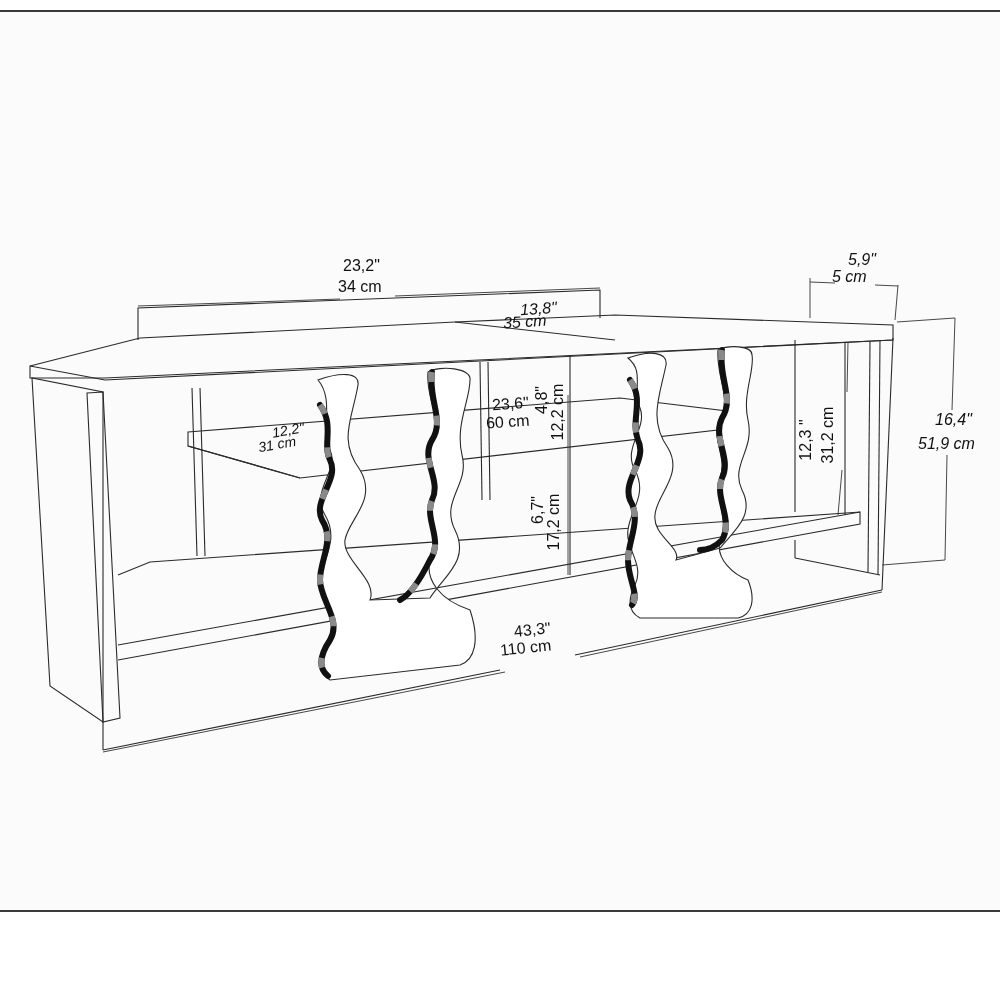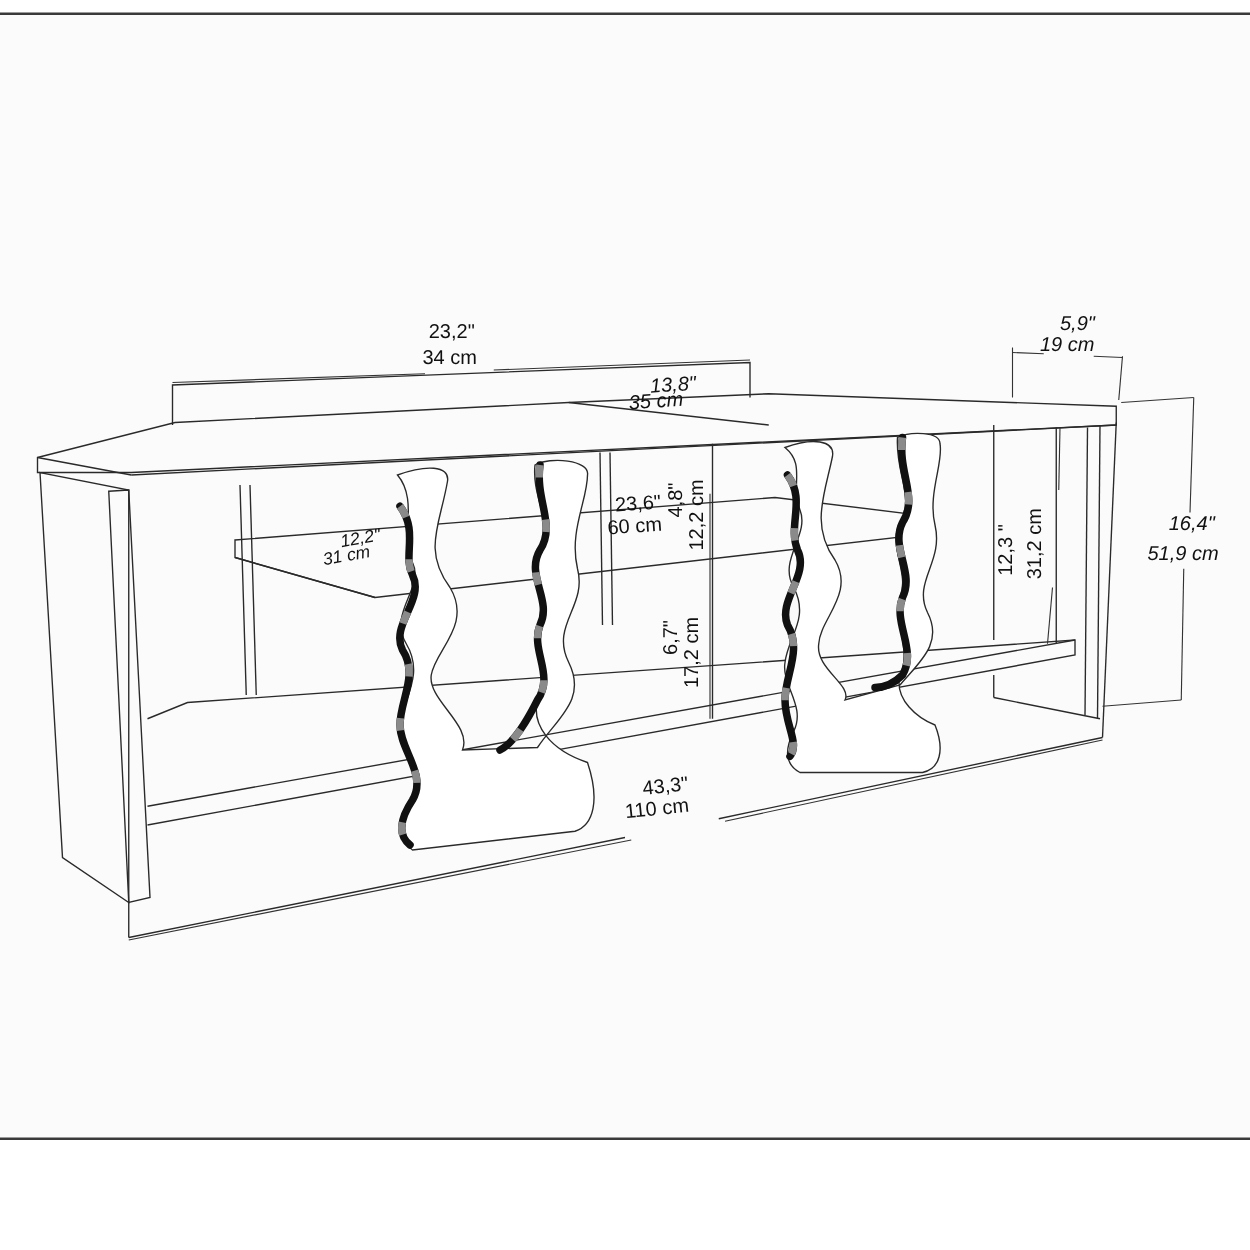--- a/index.html
+++ b/index.html
@@ -108,21 +108,21 @@
     </g>
   </svg>
 
   <div class="lbl" style="left:343px;top:246px;">23,2"</div>
   <div class="lbl" style="left:338px;top:267px;">34 cm</div>
 
   <div class="lbl it" style="left:520px;top:289px;transform:rotate(-4deg);">13,8"</div>
   <div class="lbl it" style="left:503px;top:302px;transform:rotate(-4deg);">35 cm</div>
 
   <div class="lbl it" style="left:848px;top:240px;">5,9"</div>
-  <div class="lbl it" style="left:832px;top:257px;">19 cm</div>
+  <div class="lbl it" style="left:832px;top:257px;">5 cm</div>
 
   <div class="lbl it" style="left:935px;top:400px;">16,4"</div>
   <div class="lbl it" style="left:918px;top:424px;">51,9 cm</div>
 
   <div class="lbl" style="left:785px;top:420px;transform:rotate(-90deg);transform-origin:center;">12,3 "</div>
   <div class="lbl" style="left:800px;top:415px;transform:rotate(-90deg);transform-origin:center;">31,2 cm</div>
 
   <div class="lbl" style="left:492px;top:384px;transform:rotate(-4deg);">23,6"</div>
   <div class="lbl" style="left:486px;top:402px;transform:rotate(-4deg);">60 cm</div>
 

